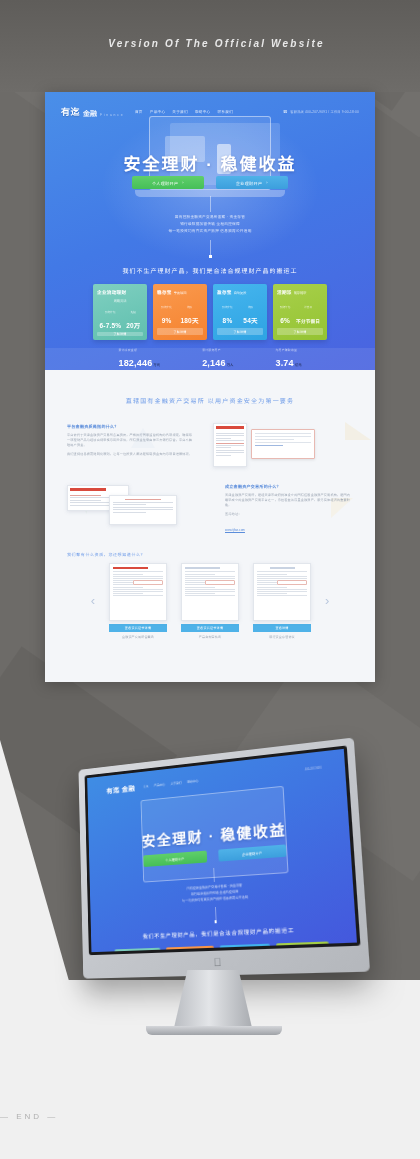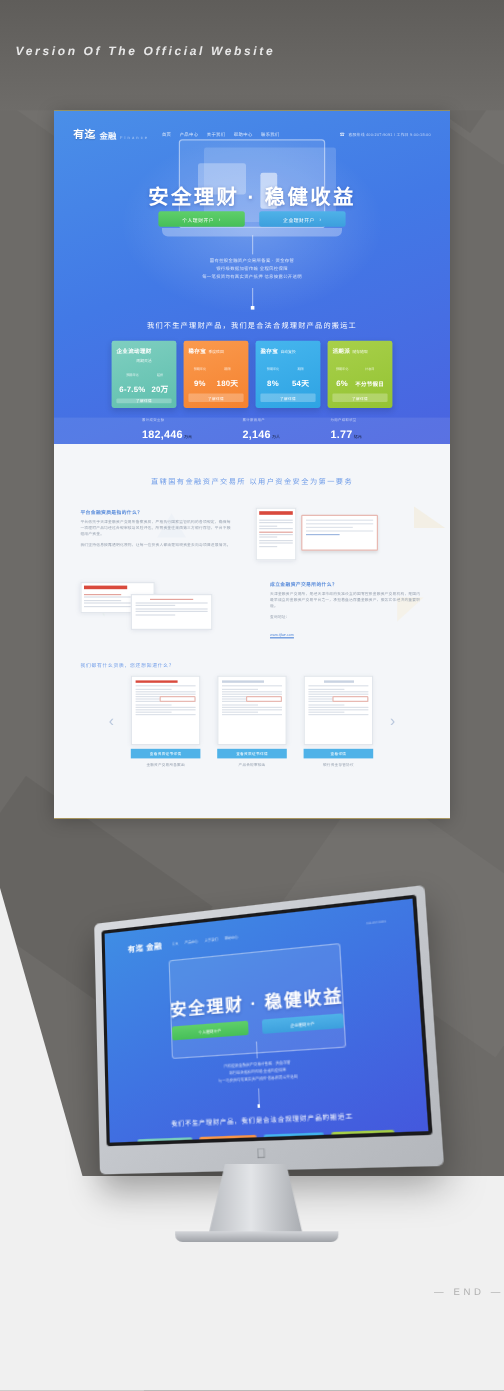--- a/index.html
+++ b/index.html
@@ -20,30 +20,30 @@
   }
   .bg-texture .shard.d { background:rgba(0,0,0,.06); }
 
   
   .banner {
     position:absolute; left:0; top:0; width:420px; height:92px;
     background:linear-gradient(180deg,#5f5d5a 0%, #6e6c69 100%);
     overflow:hidden;
   }
   .banner-title {
-    position:absolute; left:0; right:0; top:38px; text-align:left;
+    position:absolute; left:0; right:0; top:38px; text-align:center;
     color:#e8e8e8; font-size:10px; font-style:italic; font-weight:bold;
     letter-spacing:2.2px;
     padding-left:13px;
   }
 
   
   .sheet {
     position:absolute; left:45px; top:92px; width:330px; height:590px;
-    background:#eab308; box-shadow:0 2px 14px rgba(0,0,0,.25);
+    background:#000000; box-shadow:0 2px 14px rgba(0,0,0,.25);
     overflow:hidden;
   }
 
   
   .hero {
     position:relative; height:278px;
     background:linear-gradient(160deg,#4a8fe8 0%, #4279e6 45%, #4a63e0 100%);
     overflow:hidden;
   }
   .hero-glow {
@@ -307,22 +307,22 @@
   .mini .m-cards { position:absolute; left:0; right:0; top:183px; display:flex; justify-content:center; gap:6px; }
   .mini .m-card { width:50px; height:48px; border-radius:2px; padding:4px 3px; color:#fff; display:flex; flex-direction:column; }
   .mini .m-card.k1 { background:linear-gradient(160deg,#7fcfc0,#5fbfae); }
   .mini .m-card.k2 { background:linear-gradient(160deg,#fa9a4e,#f5822f); }
   .mini .m-card.k3 { background:linear-gradient(160deg,#46b6ee,#2ea3e3); }
   .mini .m-card.k4 { background:linear-gradient(160deg,#a8d04a,#94c333); }
   .mini .m-ct { font-size:4px; font-weight:bold; }
 
   
   .end-mark {
-    position:absolute; left:0; right:0; top:1072px; text-align:right;
-    color:#b0b0b0; font-size:8px; letter-spacing:3px;padding-left:48px;
+    position:absolute; left:0; right:0; top:1112px; text-align:left;
+    color:#b0b0b0; font-size:8px; letter-spacing:3px;
   }
 </style>
 </head>
 <body>
 
 <div class="bg-texture">
   <div class="shard" style="left:-40px;top:10px;width:160px;height:90px;"></div>
   <div class="shard d" style="left:230px;top:-10px;width:200px;height:70px;"></div>
   <div class="shard" style="left:300px;top:40px;width:150px;height:60px;"></div>
   <div class="shard d" style="left:-30px;top:690px;width:190px;height:120px;"></div>
@@ -473,21 +473,21 @@
       <div class="stat">
         <span class="lbl">累计成交金额</span>
         <span class="val">182,446</span><span class="unit">万元</span>
       </div>
       <div class="stat">
         <span class="lbl">累计服务用户</span>
         <span class="val">2,146</span><span class="unit">万人</span>
       </div>
       <div class="stat">
         <span class="lbl">为用户赚取收益</span>
-        <span class="val">1.77</span><span class="unit">亿元</span>
+        <span class="val">3.74</span><span class="unit">亿元</span>
       </div>
     </div>
   </div>
 
   <div class="content">
     <div class="deco" style="left:86px;top:58px;border-width:0 12px 20px 12px;border-color:transparent transparent #e9eef6 transparent;"></div>
     <div class="deco" style="left:300px;top:52px;border-width:18px 0 0 26px;border-color:transparent transparent transparent #f3ead6;"></div>
     <div class="deco" style="left:28px;top:122px;border-width:0 14px 22px 0;border-color:transparent #e6f0ea transparent transparent;"></div>
     <div class="deco" style="left:286px;top:128px;border-width:20px 22px 0 0;border-color:#f5eedc transparent transparent transparent;"></div>
 

